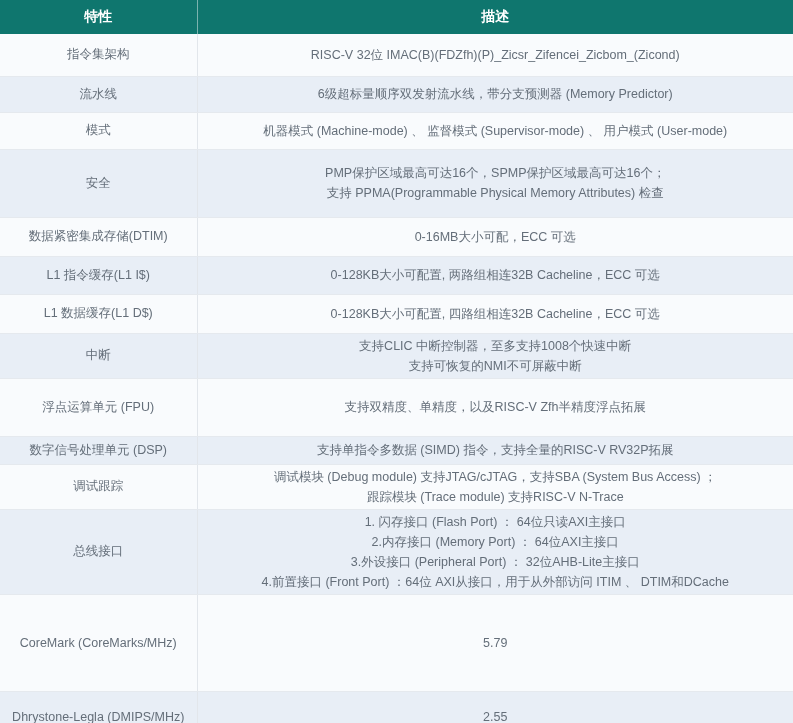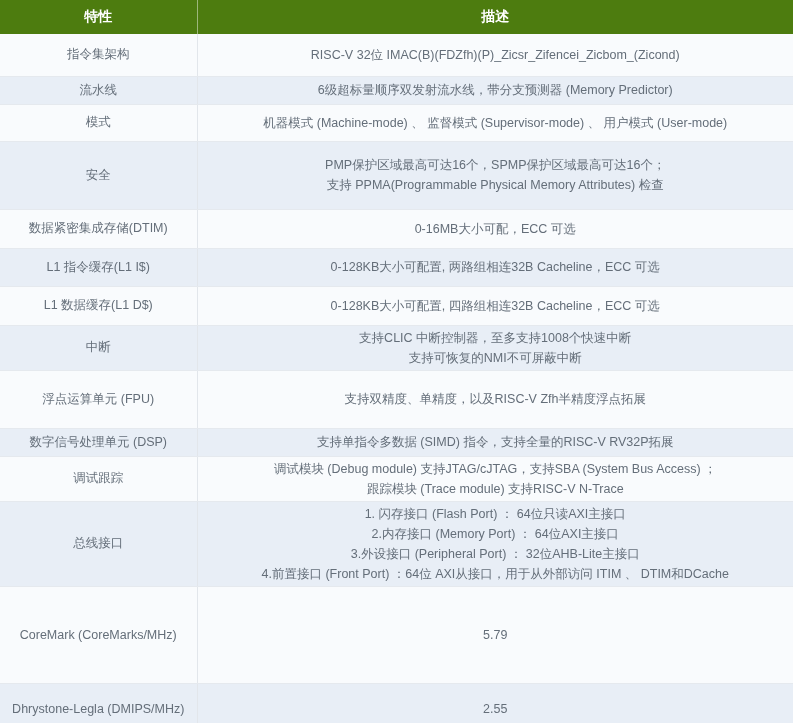--- a/index.html
+++ b/index.html
@@ -6,33 +6,33 @@
   body{
     width:793px;height:723px;overflow:hidden;background:#ffffff;
     font-family:"Liberation Sans","DejaVu Sans",sans-serif;
   }
   table.spec{
     border-collapse:collapse;table-layout:fixed;width:793px;
   }
   col.c-feat{width:197px;}
   col.c-desc{width:596px;}
   thead th{
-    background:#4d7c0f;color:#ffffff;font-size:14px;font-weight:bold;
+    background:#0f766e;color:#ffffff;font-size:14px;font-weight:bold;
     height:34px;text-align:center;padding:0;
   }
   thead th.feat{border-right:1px solid rgba(255,255,255,0.45);}
   tbody td{
     text-align:center;vertical-align:middle;color:#646e79;font-size:12.5px;
     padding:2px 8px;border-bottom:1px solid #e5e9ee;
   }
   tbody td.feat{border-right:1px solid #e2e6eb;}
   tbody tr:nth-child(odd){background:#f9fbfd;}
   tbody tr:nth-child(even){background:#e8eef6;}
   tbody tr:nth-child(1){height:42px;}
-  tbody tr:nth-child(2){height:28px;}
+  tbody tr:nth-child(2){height:36px;}
   tbody tr:nth-child(3){height:37px;}
   tbody tr:nth-child(4){height:68px;}
   tbody tr:nth-child(5){height:39px;}
   tbody tr:nth-child(6){height:38px;}
   tbody tr:nth-child(7){height:39px;}
   tbody tr:nth-child(8){height:31px;}
   tbody tr:nth-child(9){height:58px;}
   tbody tr:nth-child(10){height:28px;}
   tbody tr:nth-child(11){height:39px;}
   tbody tr:nth-child(12){height:52px;}

